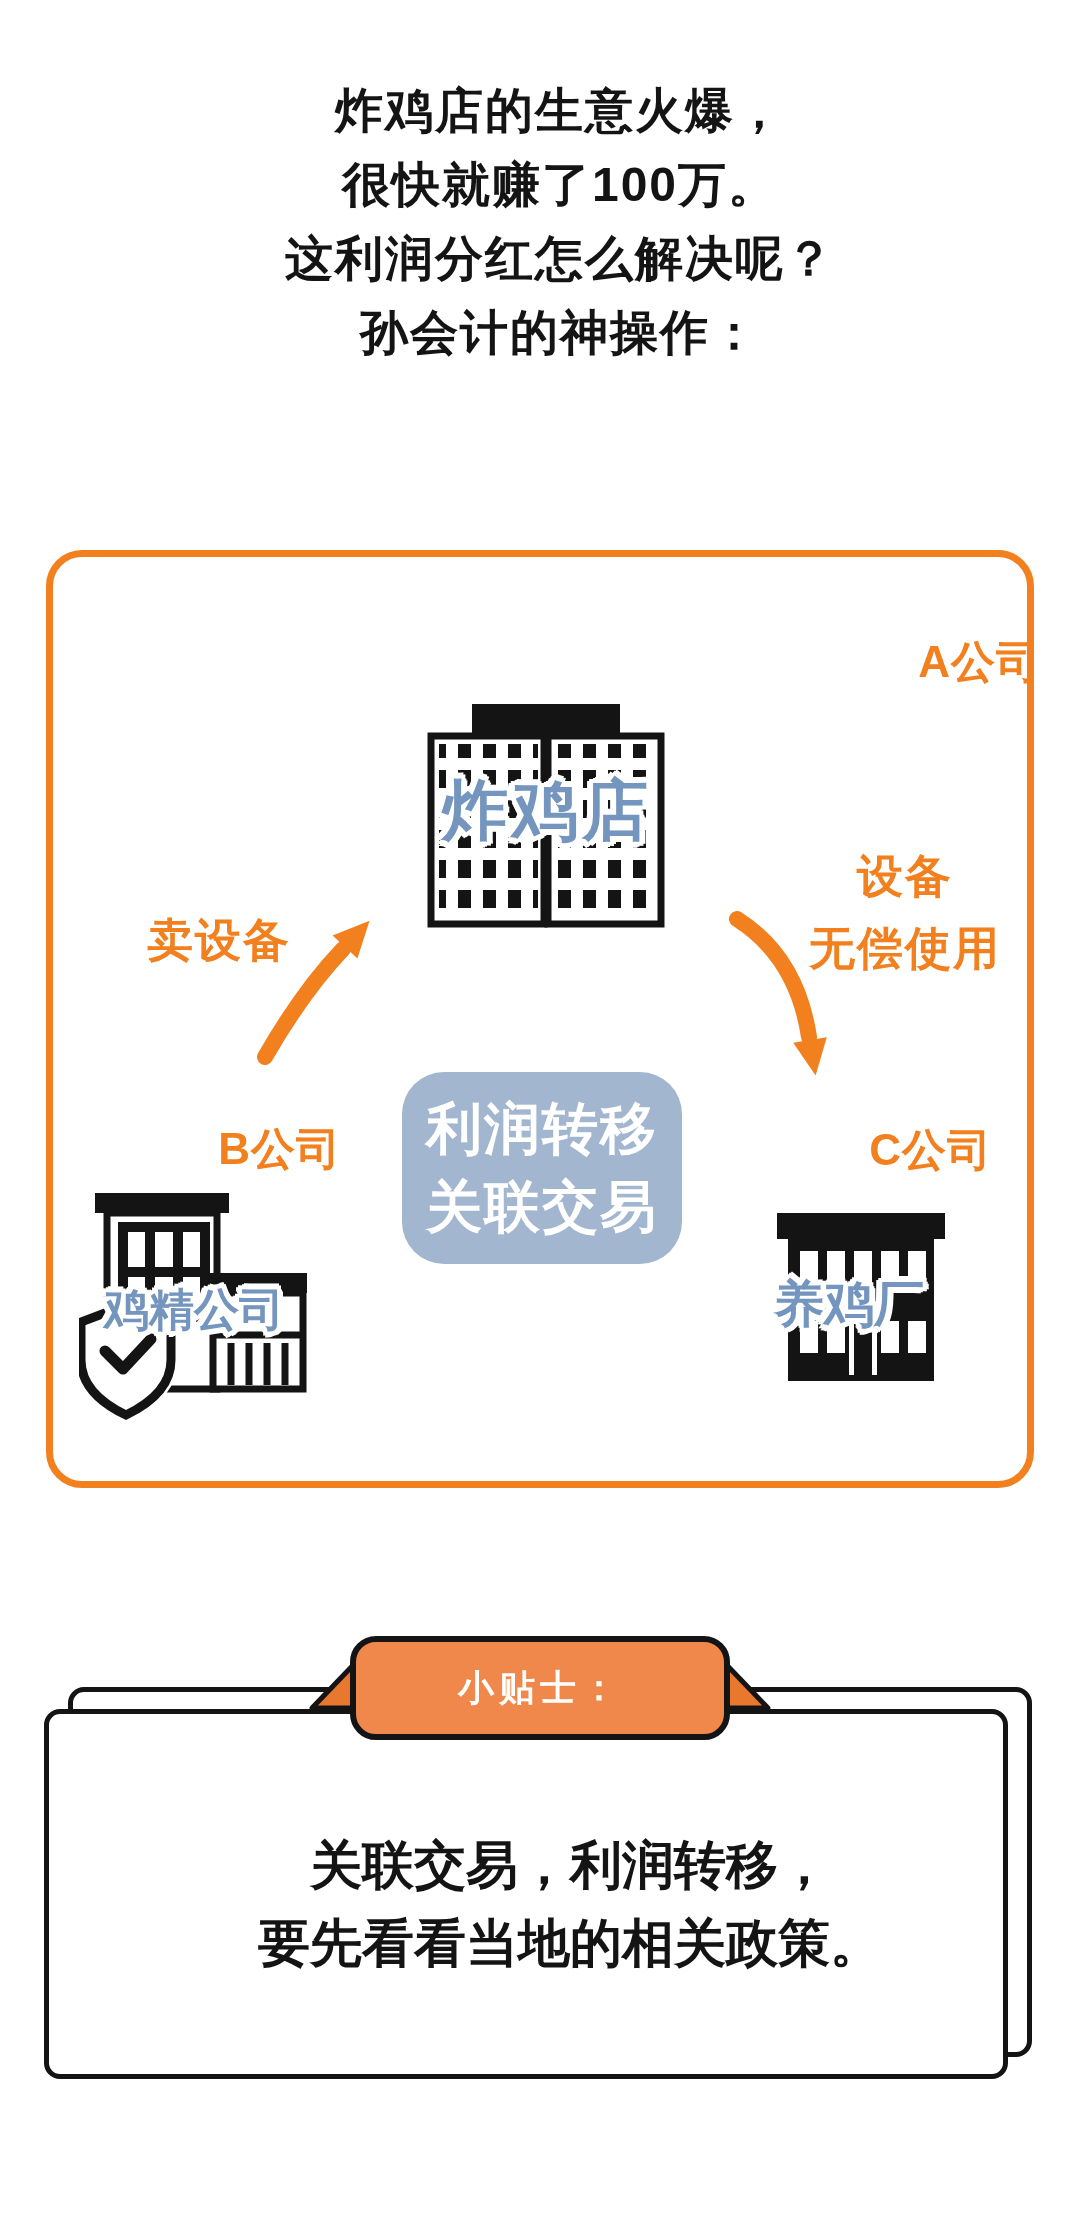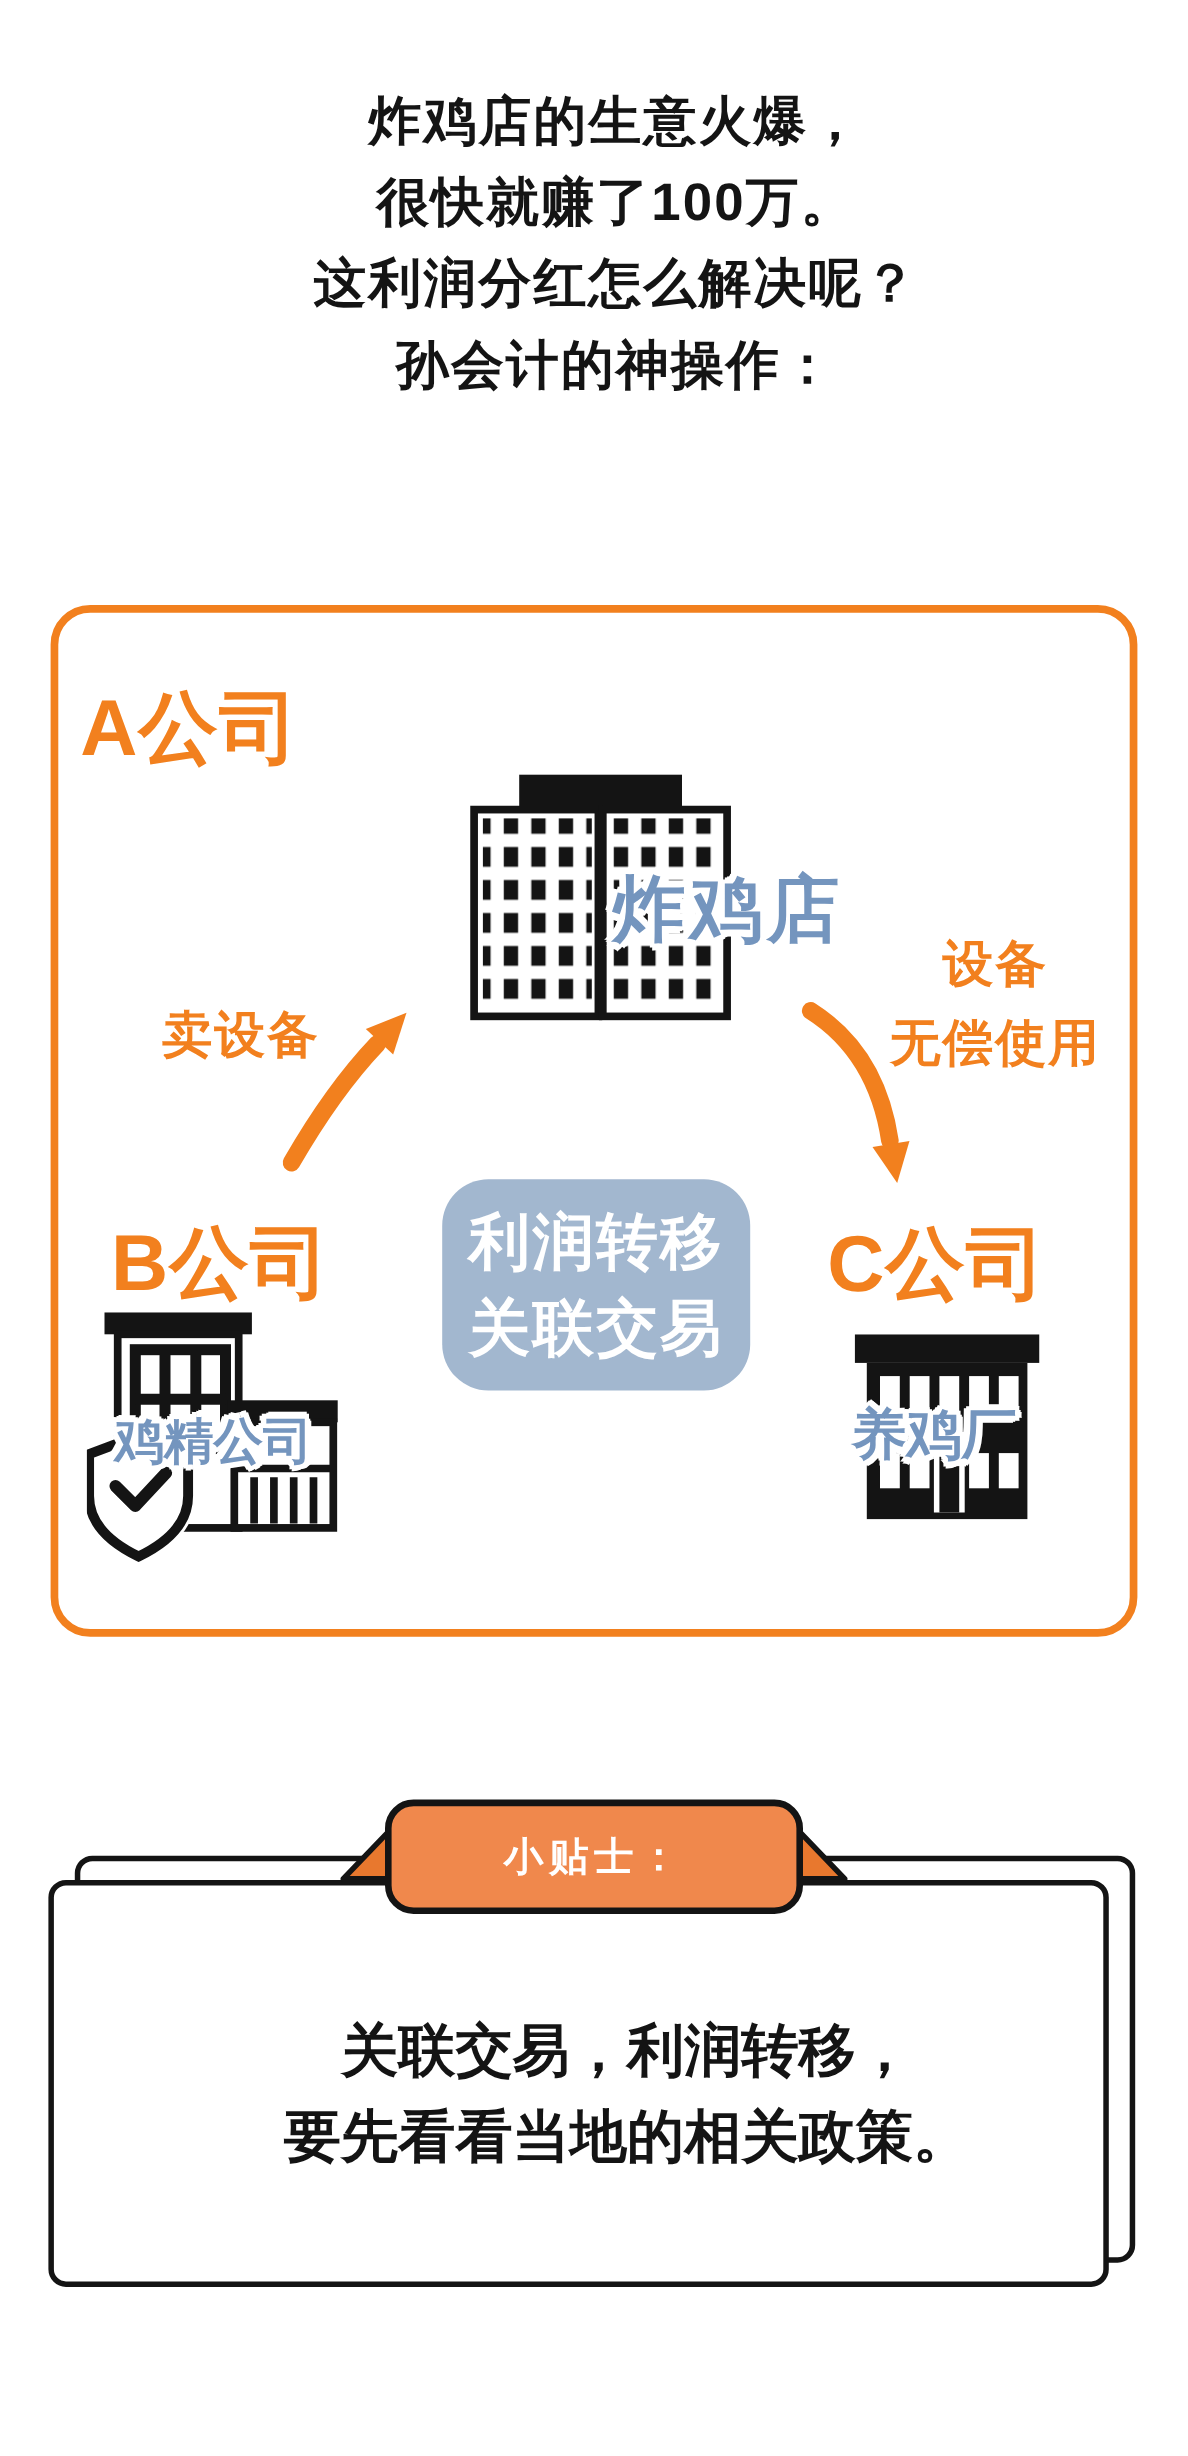--- a/index.html
+++ b/index.html
@@ -19,36 +19,36 @@
   }
 
   
   .diagram {
     left:46px; top:550px; width:988px; height:938px; box-sizing:border-box;
     border:7px solid var(--orange); border-radius:36px;
   }
   .diagram > * { position:absolute; }
 
   .co-label {
-    font-size:72px; font-weight:700; color:var(--orange);
-    text-align:left; line-height:58px; letter-spacing:1px;margin-left:20px;
+    font-size:44px; font-weight:700; color:var(--orange);
+    text-align:right; line-height:58px; letter-spacing:1px;
   }
   .label-a { left:0; top:76px; width:988px; }
   .label-b { left:28px; top:563px; width:260px; }
   .label-c { left:679px; top:564px; width:260px; }
 
   .bldg-name {
     font-weight:700; color:var(--blue); text-align:center;
     text-shadow:
       -4px -4px 0 #fff, 0 -5px 0 #fff, 4px -4px 0 #fff,
       -5px 0 0 #fff, 5px 0 0 #fff,
       -4px 4px 0 #fff, 0 5px 0 #fff, 4px 4px 0 #fff,
       -6px -2px 0 #fff, 6px 2px 0 #fff, -2px 6px 0 #fff, 2px -6px 0 #fff;
   }
-  .name-a { left:274px; top:236px; width:440px; font-size:66px; line-height:66px; letter-spacing:4px;text-align:right; }
+  .name-a { left:274px; top:220px; width:440px; font-size:66px; line-height:66px; letter-spacing:4px; }
   .name-b { left:0px;  top:727px; width:282px; font-size:45px; line-height:52px; }
   .name-c { left:666px; top:722px; width:260px; font-size:50px; line-height:50px; }
 
   .arrow-label {
     font-size:46px; font-weight:700; color:var(--orange);
     text-align:center; line-height:72px; letter-spacing:2px;
   }
   .sell-label { left:36px; top:347px; width:260px; }
   .free-label { left:712px; top:283px; width:280px; }
 

